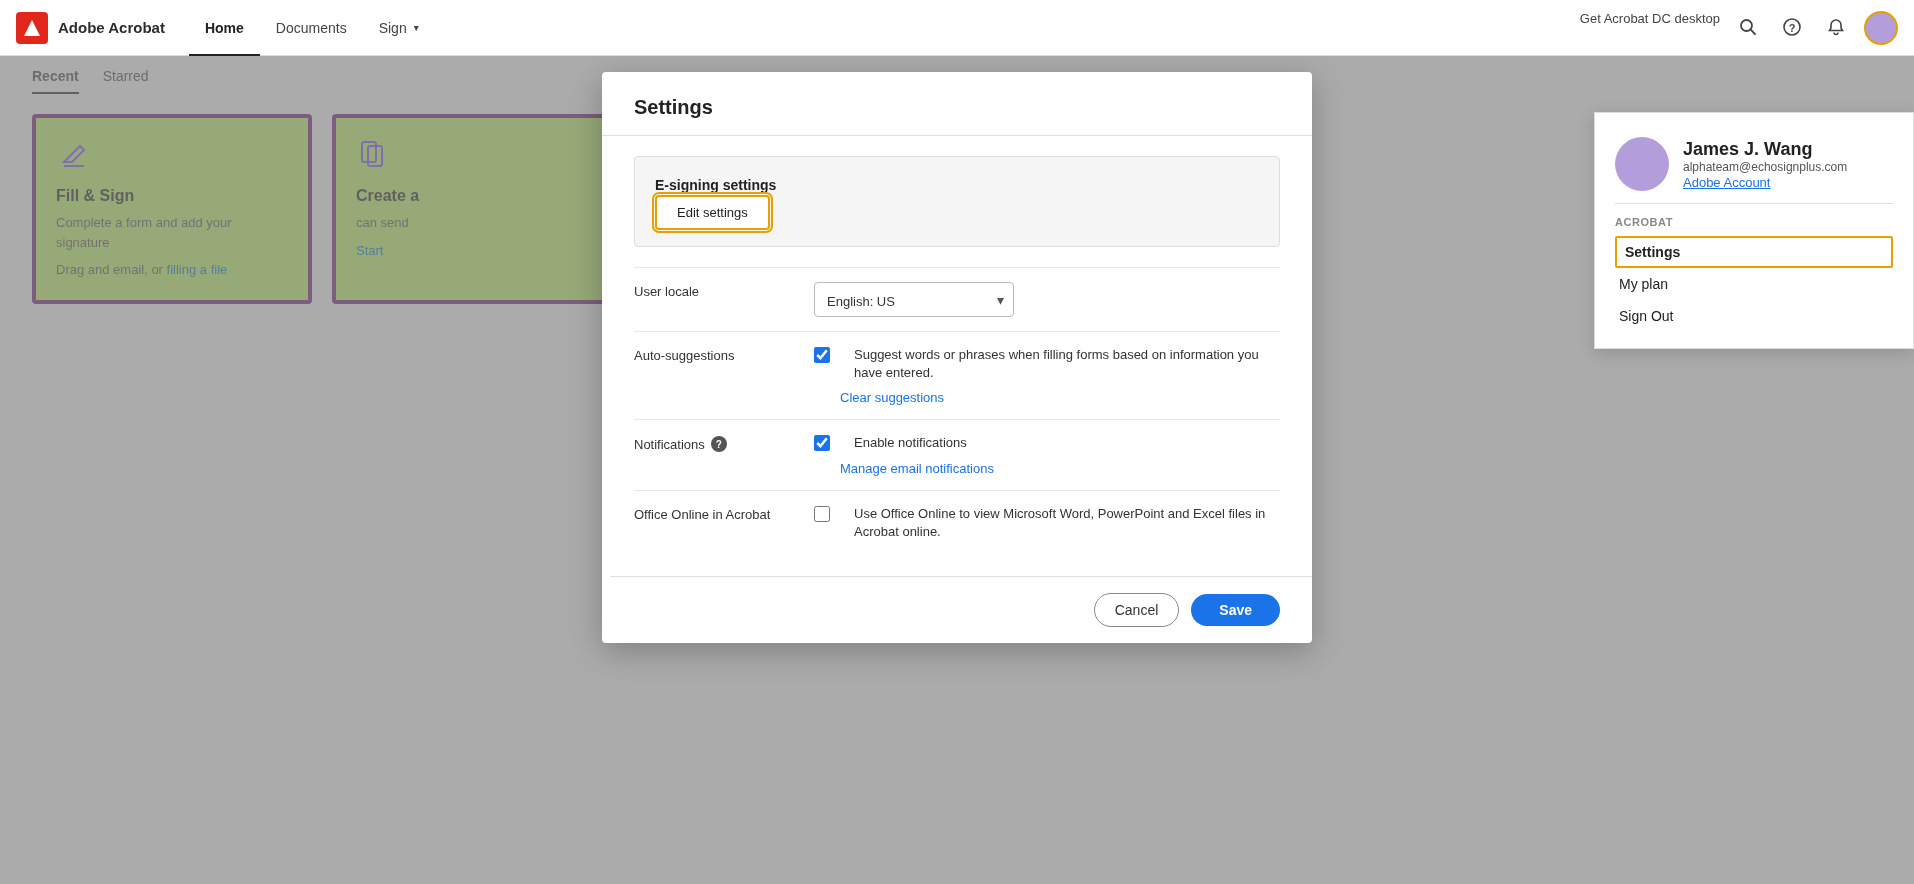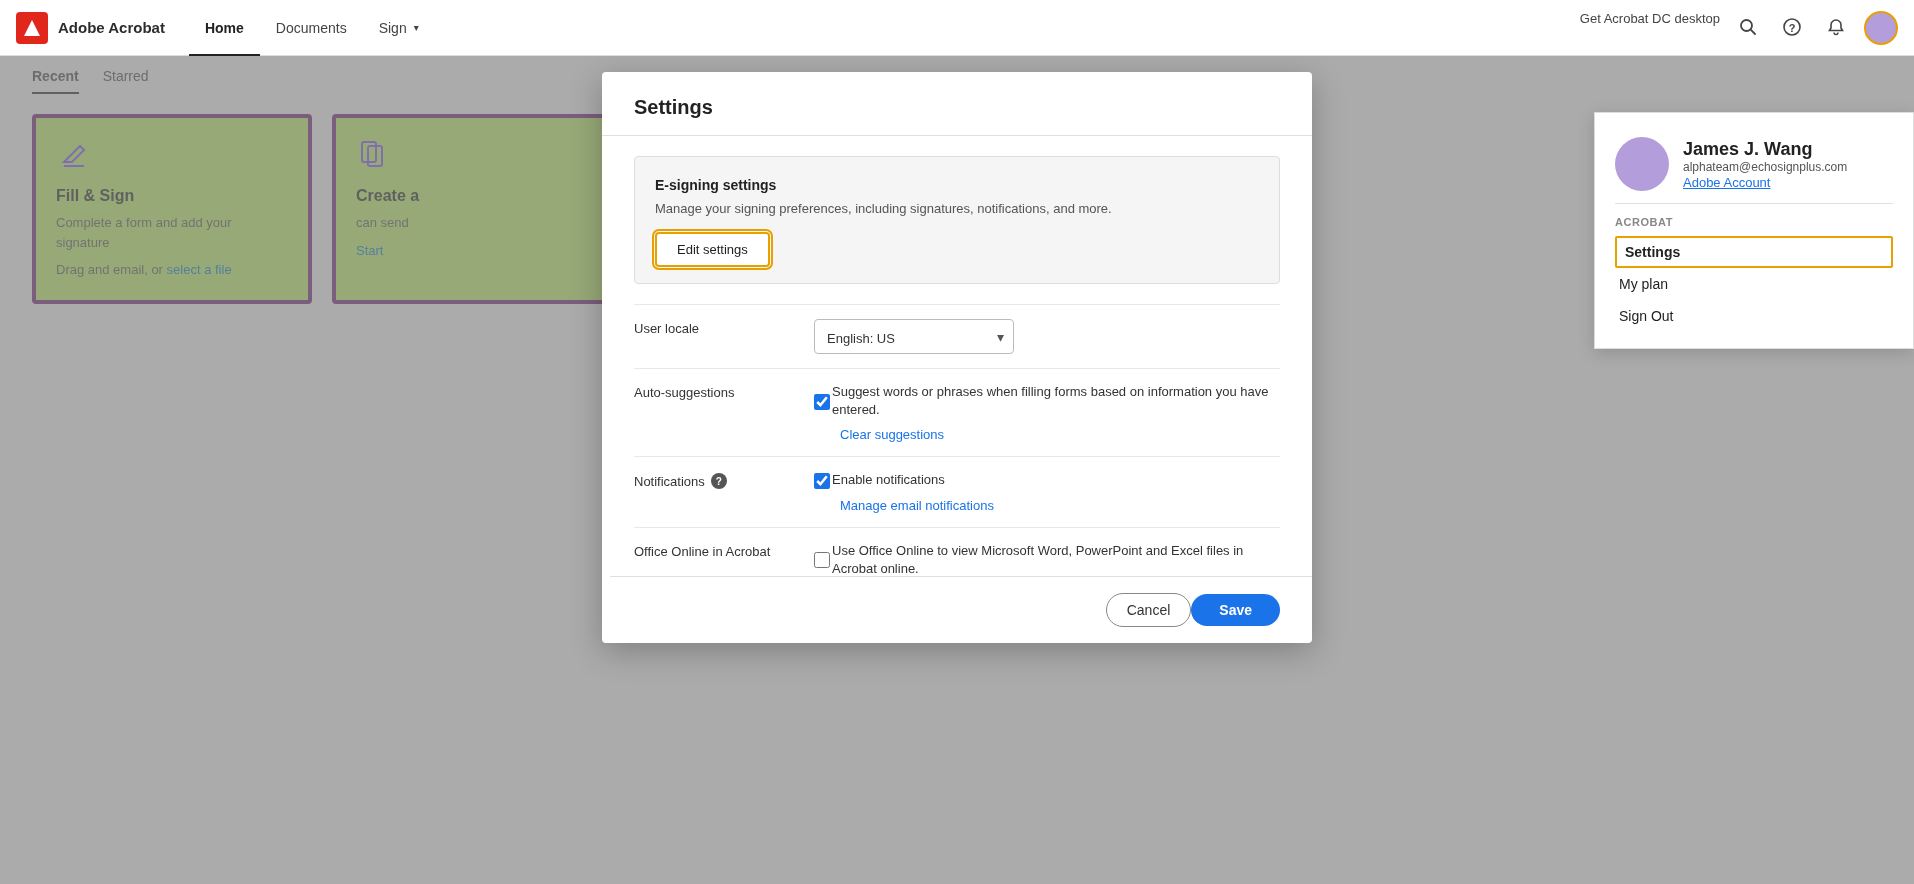--- a/index.html
+++ b/index.html
@@ -236,21 +236,21 @@
       background: #f5f5f5;
       border: 1px solid #ddd;
       border-radius: 4px;
       padding: 20px 20px 16px;
       margin-bottom: 20px;
     }
     .esign-title {
       font-size: 14px;
       font-weight: 700;
       color: #222;
-      margin-bottom: 8px;
+      margin-bottom: 2px;
     }
     .esign-desc {
       font-size: 13px;
       color: #555;
       margin-bottom: 16px;
     }
     .edit-settings-btn {
       padding: 8px 20px;
       border: 2px solid #e8a000;
       border-radius: 4px;
@@ -300,22 +300,22 @@
       right: 10px;
       top: 50%;
       transform: translateY(-50%);
       pointer-events: none;
       color: #555;
     }
 
     
     .checkbox-row {
       display: flex;
-      align-items: center;
-      gap: 2px;
+      align-items: flex-start;
+      gap: 24px;
       margin-bottom: 8px;
     }
     .checkbox-input {
       width: 16px;
       height: 16px;
       margin-top: 1px;
       cursor: pointer;
       accent-color: #1a73e8;
       flex-shrink: 0;
     }
@@ -347,20 +347,21 @@
       font-weight: bold;
       cursor: pointer;
     }
 
     
     .dialog-footer {
       padding: 16px 32px;
       border-top: 1px solid #e0e0e0;
       display: flex;
       justify-content: flex-end;
+      gap: 12px;
       align-items: center;
       margin-left: 8px;
     }
     .btn-cancel {
       padding: 8px 20px;
       border: 1px solid #888;
       border-radius: 20px;
       background: #fff;
       font-size: 14px;
       cursor: pointer;
@@ -508,21 +509,21 @@
         <div class="bg-card-icon">
           <svg width="32" height="32" viewBox="0 0 32 32" fill="none">
               <path d="M8 24 L12 20 L24 8 L28 12 L16 24 Z" stroke="#7c4dff" stroke-width="2" fill="none"></path>
               <line x1="8" y1="28" x2="28" y2="28" stroke="#7c4dff" stroke-width="2"></line>
             </svg>
         </div>
         <div class="bg-card-title">Fill &amp; Sign</div>
         <div class="bg-card-desc">Complete a form and add your signature</div>
         <div class="bg-card-desc" style="margin-top:8px;">
           <span>Drag and email, or</span>
-          <a class="bg-card-link">select a file</a>
+          <a class="bg-card-link">filling a file</a>
         </div>
       </div>
       <div class="bg-card">
         <div class="bg-card-icon">
           <svg width="32" height="32" viewBox="0 0 32 32" fill="none">
               <rect x="6" y="4" width="14" height="20" rx="2" stroke="#7c4dff" stroke-width="2"></rect>
               <rect x="12" y="8" width="14" height="20" rx="2" stroke="#7c4dff" stroke-width="2" fill="none"></rect>
             </svg>
         </div>
         <div class="bg-card-title">Create a</div>
@@ -537,21 +538,20 @@
   <div class="dialog">
     <div class="dialog-header">
       <span class="dialog-title">Settings</span>
     </div>
     <div class="dialog-body">
       <div class="dialog-scroll-area">
         <div class="dialog-scroll-inner">
 
           <div class="esign-section">
             <div class="esign-title">E-signing settings</div>
-            <div class="esign-desc">Manage your signing preferences, including signatures, notifications, and more.</div>
             <button class="edit-settings-btn">Edit settings</button>
           </div>
 
           <div class="settings-row">
             <div class="settings-label">
               <span>User locale</span>
             </div>
             <div class="settings-control">
               <div class="dropdown-wrapper">
                 <select>

